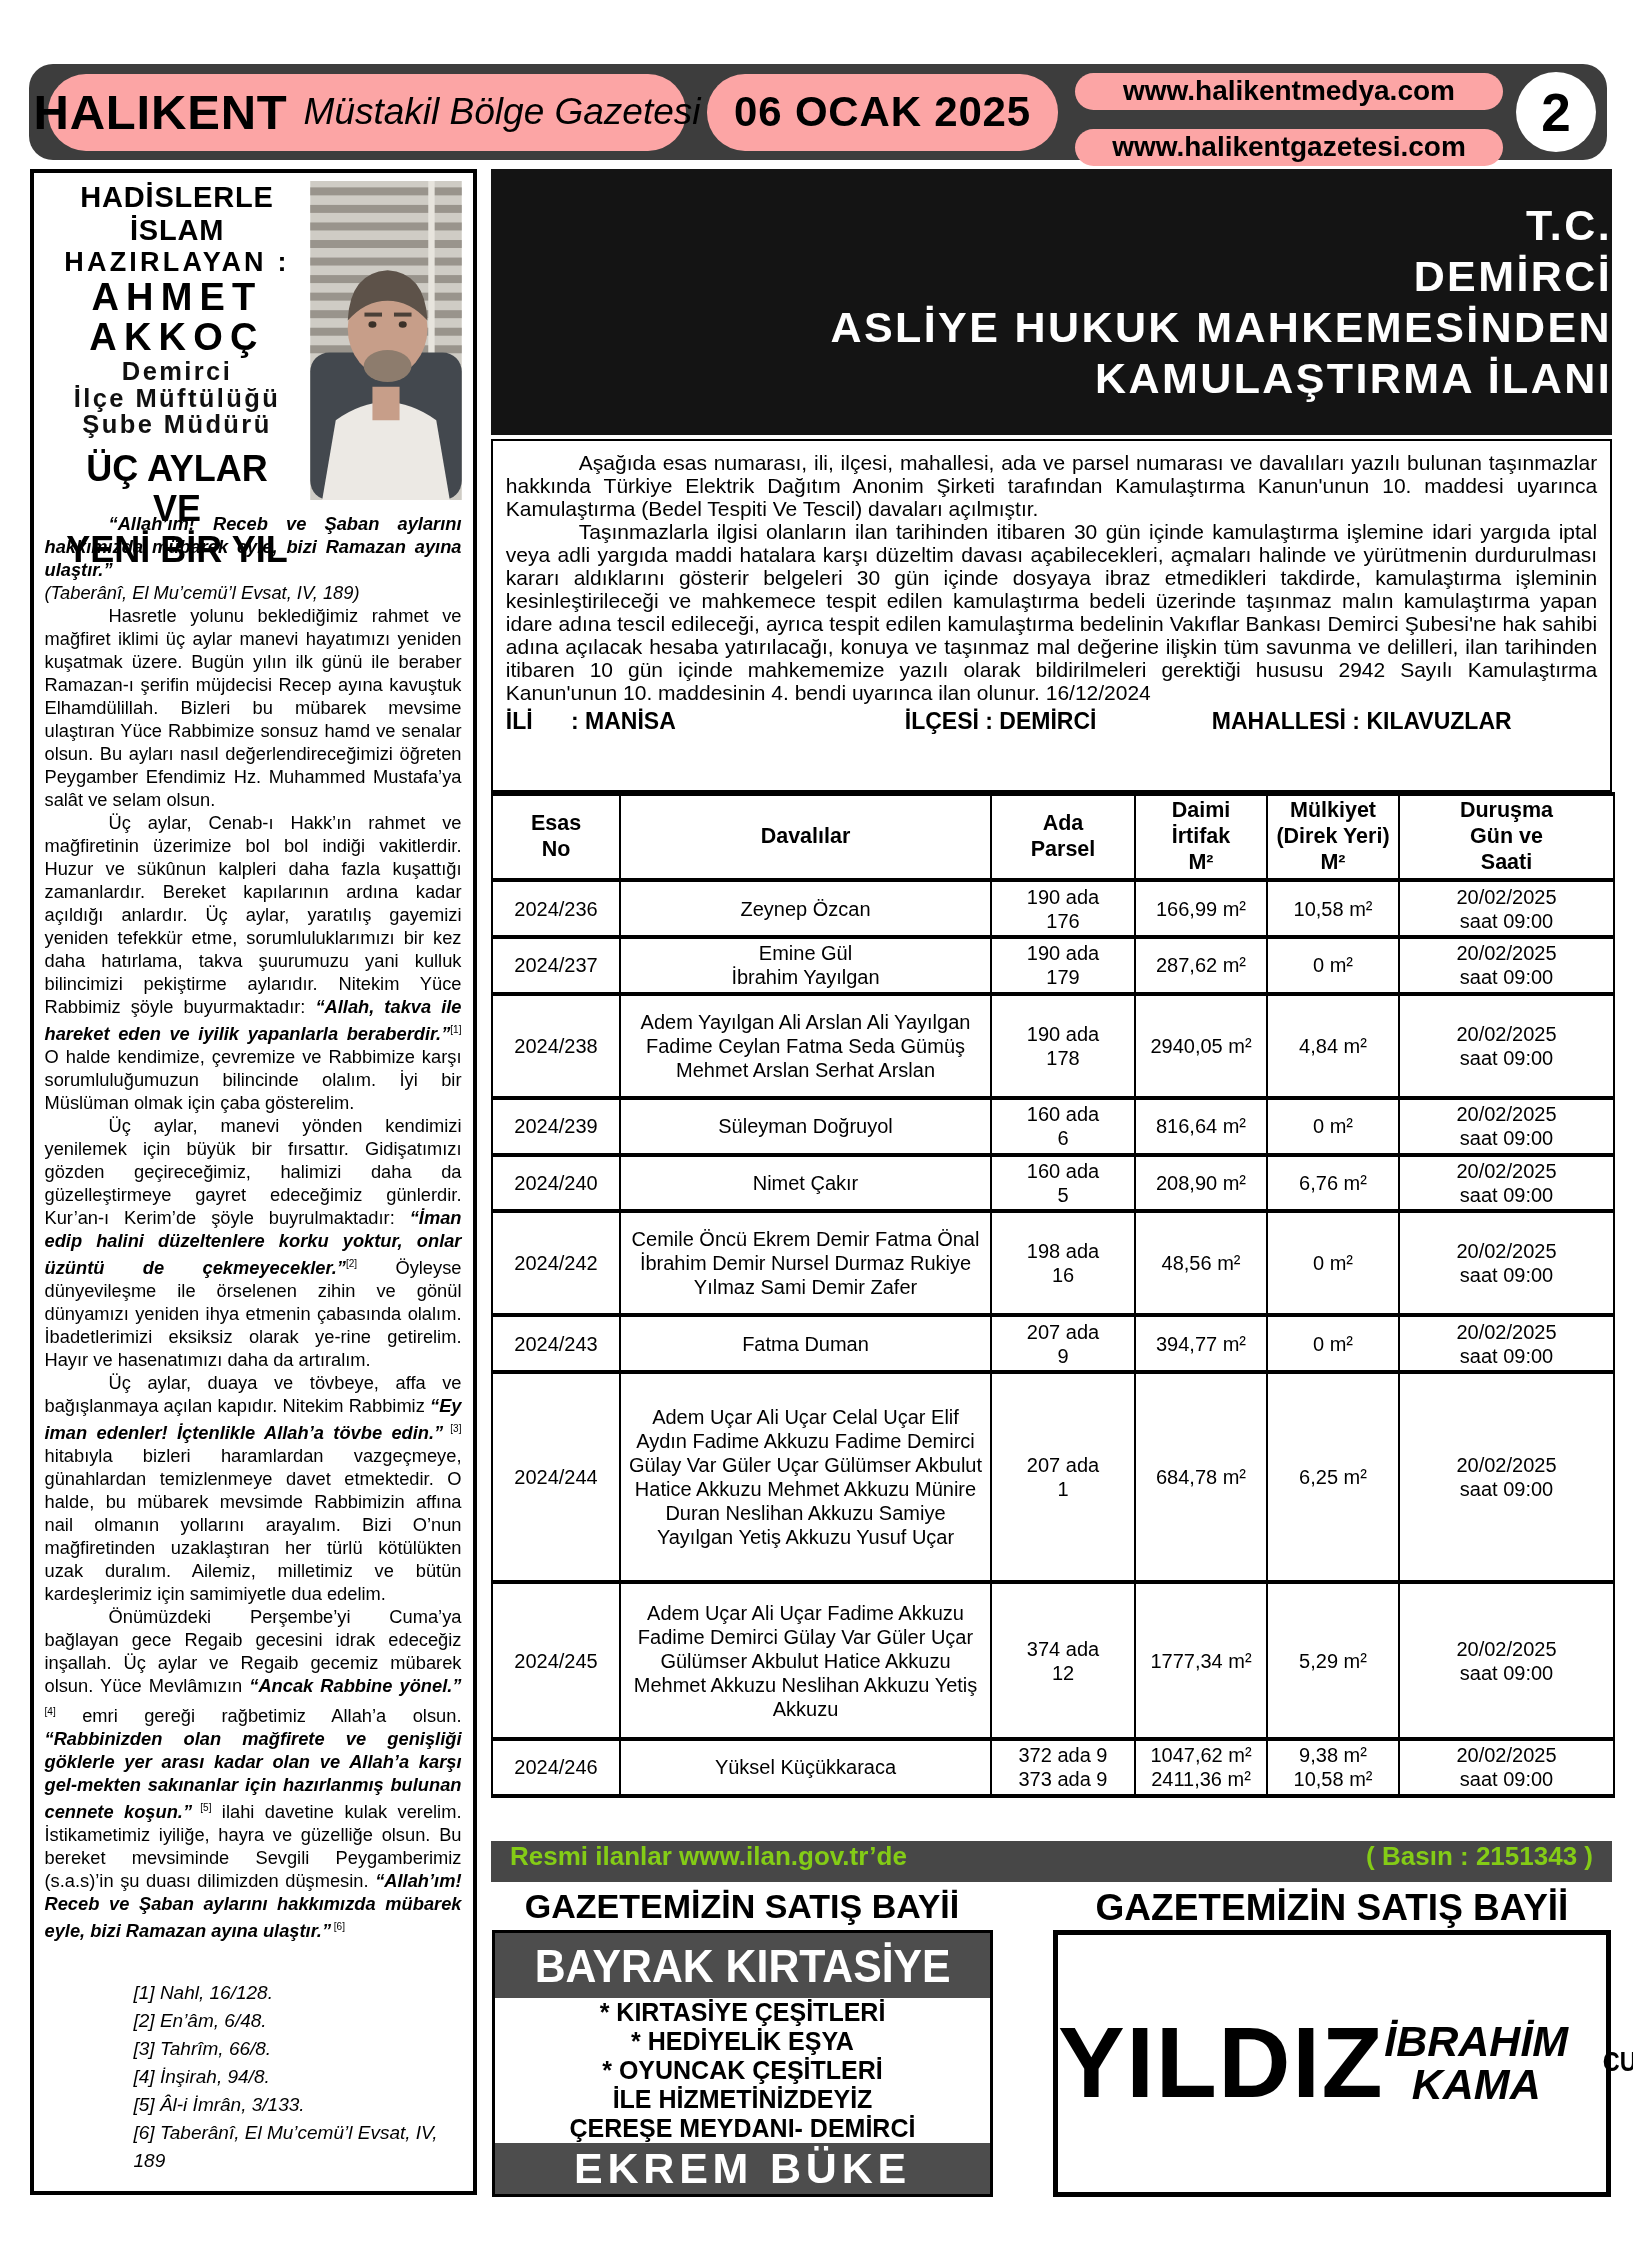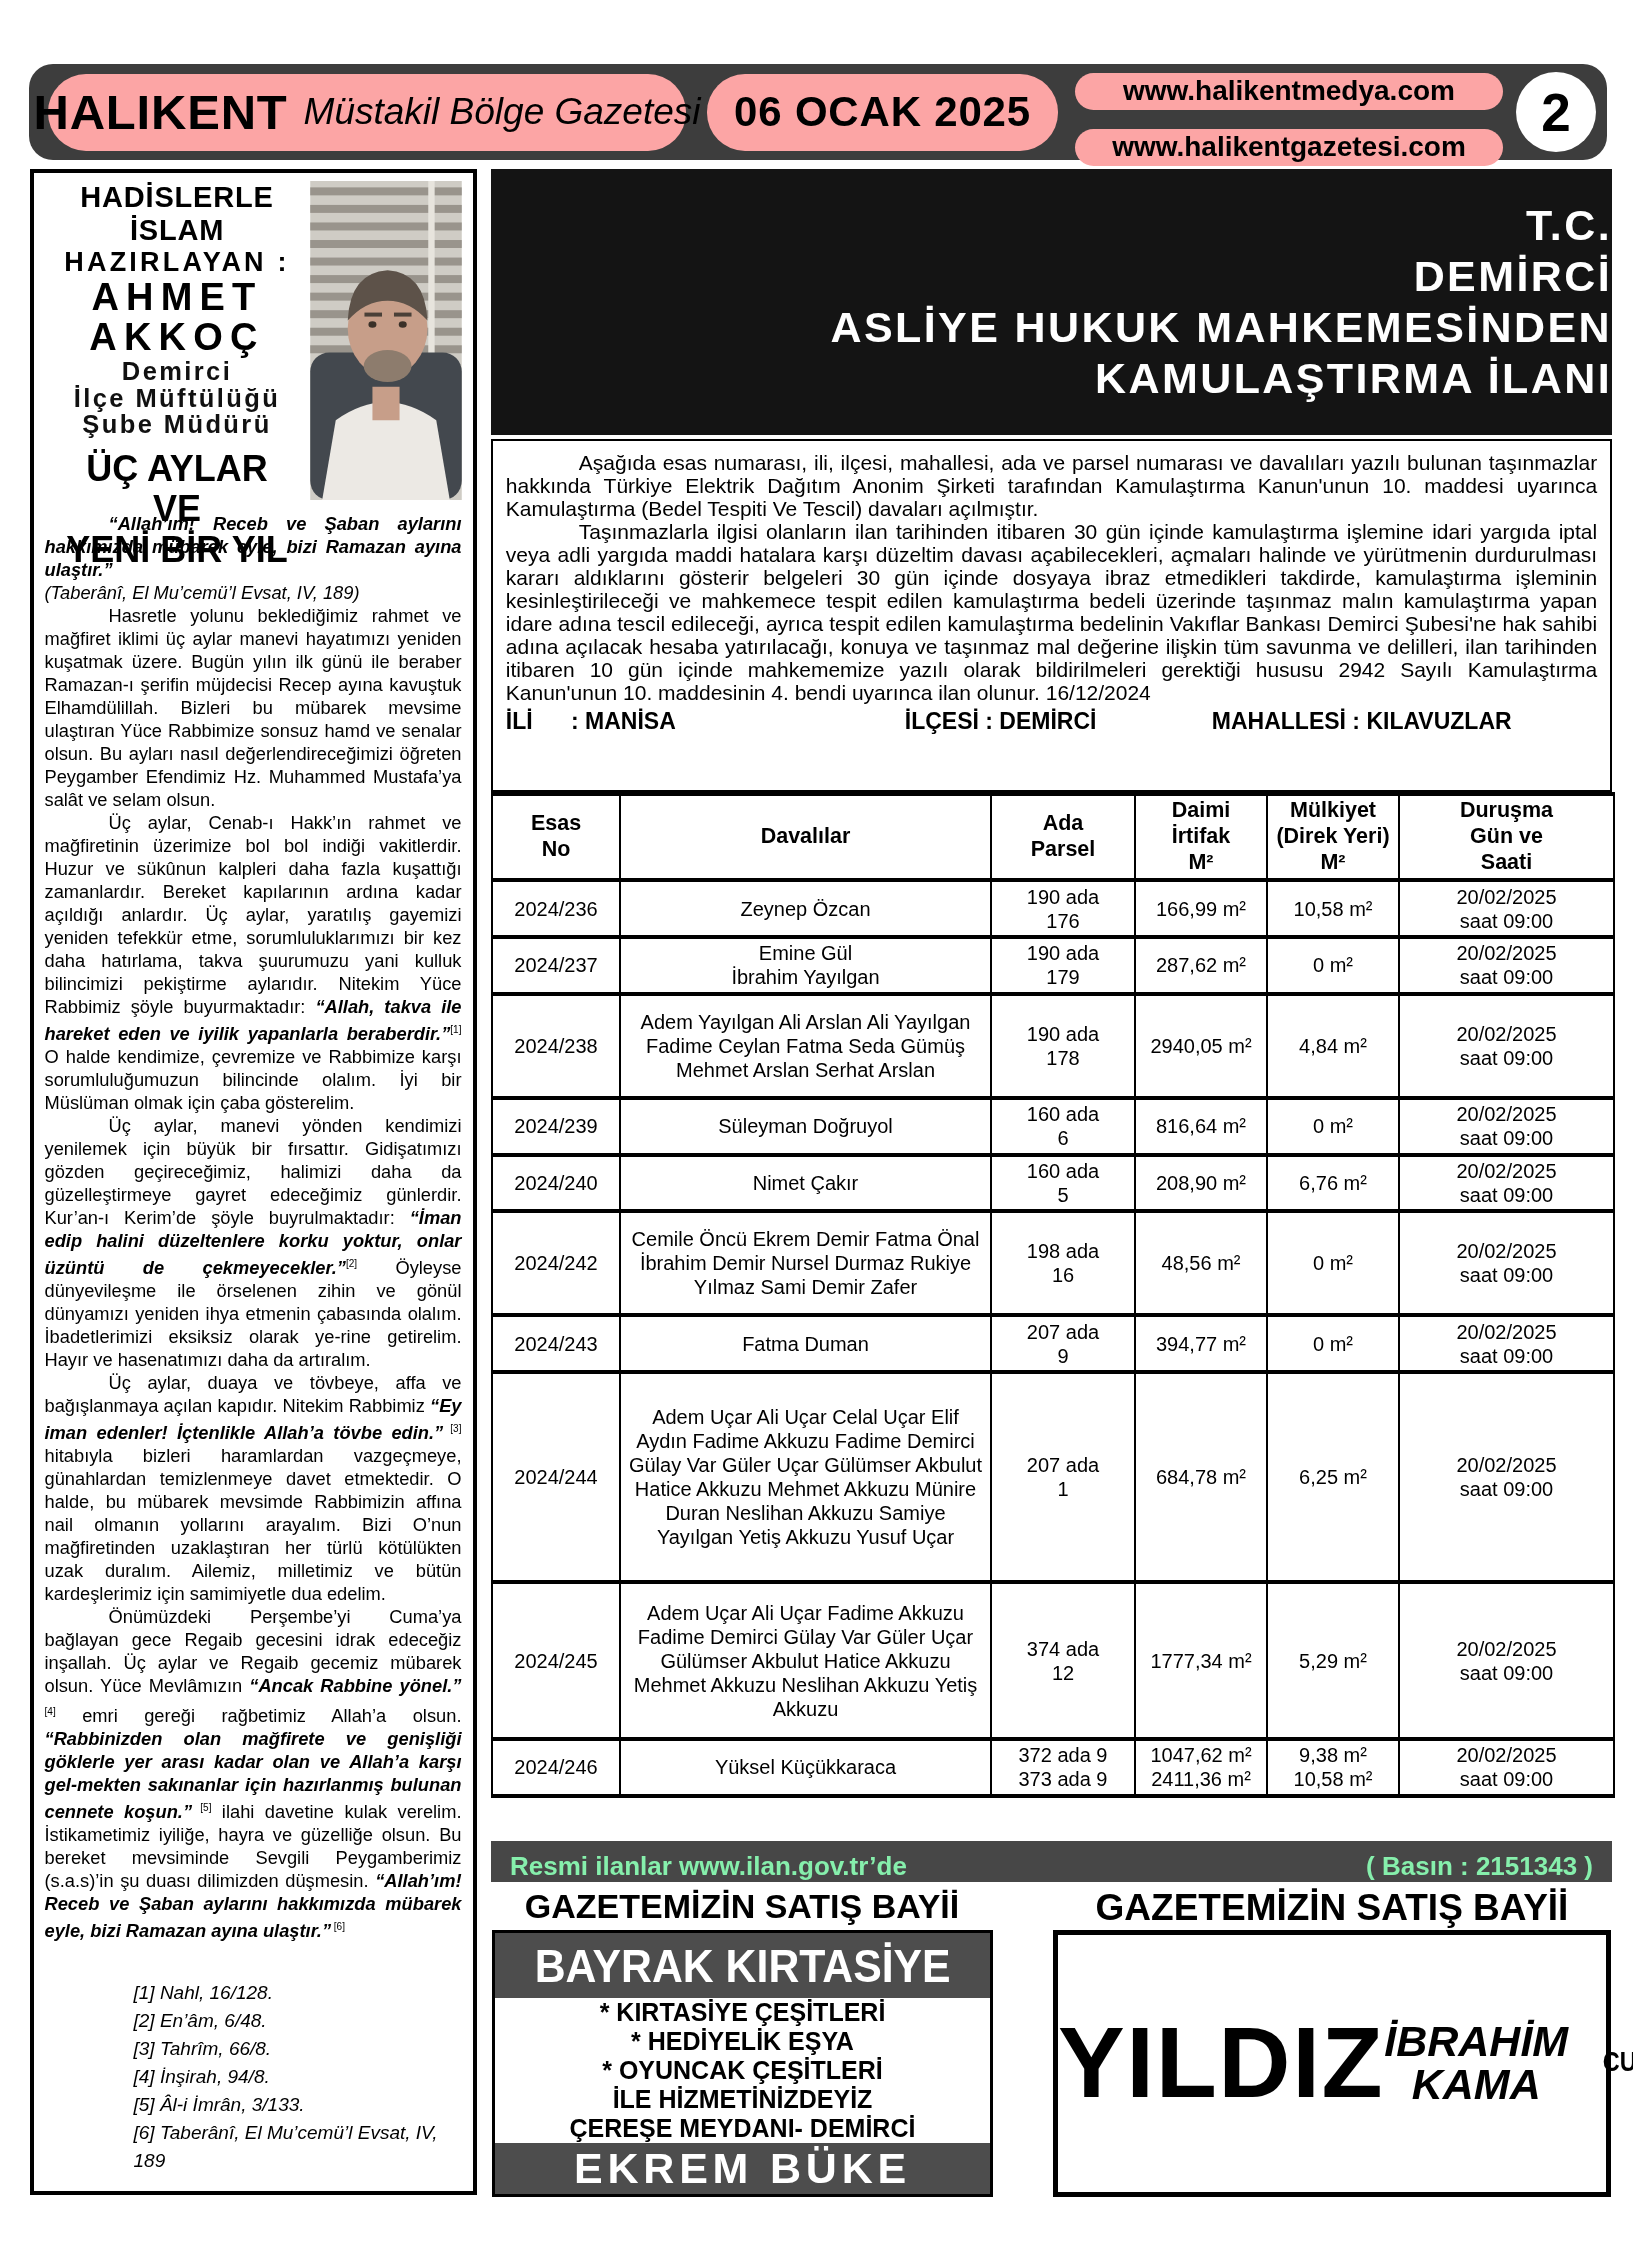--- a/index.html
+++ b/index.html
@@ -47,22 +47,22 @@
   .n-par{text-indent:73px;}
   .loc-line{display:flex;font-weight:bold;font-size:23px;margin-top:6.4px;white-space:pre;}
   .loc-il{width:399px;} .loc-ilce{width:307px;} .loc-mah{flex:1;}
   
   .ktable{position:absolute;left:491px;top:792px;width:1121px;border-collapse:collapse;table-layout:fixed;
           font-size:20px;line-height:1.2;text-align:center;}
   .ktable th,.ktable td{border:2.4px solid #000;border-top-width:4px;border-bottom-width:4px;
           padding:2.4px 4.8px;vertical-align:middle;white-space:pre-line;overflow:hidden;}
   .ktable th{font-size:21.5px;font-weight:bold;}
   
-  .press-bar{position:absolute;left:491px;top:1841px;width:1121px;height:41px;background:#474747;color:#86efac;
-             box-sizing:border-box;display:flex;justify-content:space-between;align-items:flex-end;
+  .press-bar{position:absolute;left:491px;top:1841px;width:1121px;height:41px;background:#474747;color:#84cc16;
+             box-sizing:border-box;display:flex;justify-content:space-between;align-items:flex-start;
              padding:0 19px;font-weight:bold;font-size:26px;}
   
   .ad-heading{position:absolute;top:1887px;font-weight:bold;text-align:center;white-space:nowrap;}
   .ad-heading.left{left:491px;width:502px;font-size:34px;}
   .ad-heading.right{left:1053px;width:558px;font-size:37px;}
   .ad-left-box{position:absolute;left:492px;top:1930px;width:501px;height:267px;border:3.2px solid #000;
                box-sizing:border-box;display:flex;flex-direction:column;}
   .ad-band{background:#4d4d4d;color:#fff;display:flex;align-items:center;justify-content:center;font-weight:bold;}
   .ad-left-title{height:70px;font-size:46px;}
   .ad-left-title span{display:inline-block;transform:scaleX(0.93);white-space:nowrap;}

